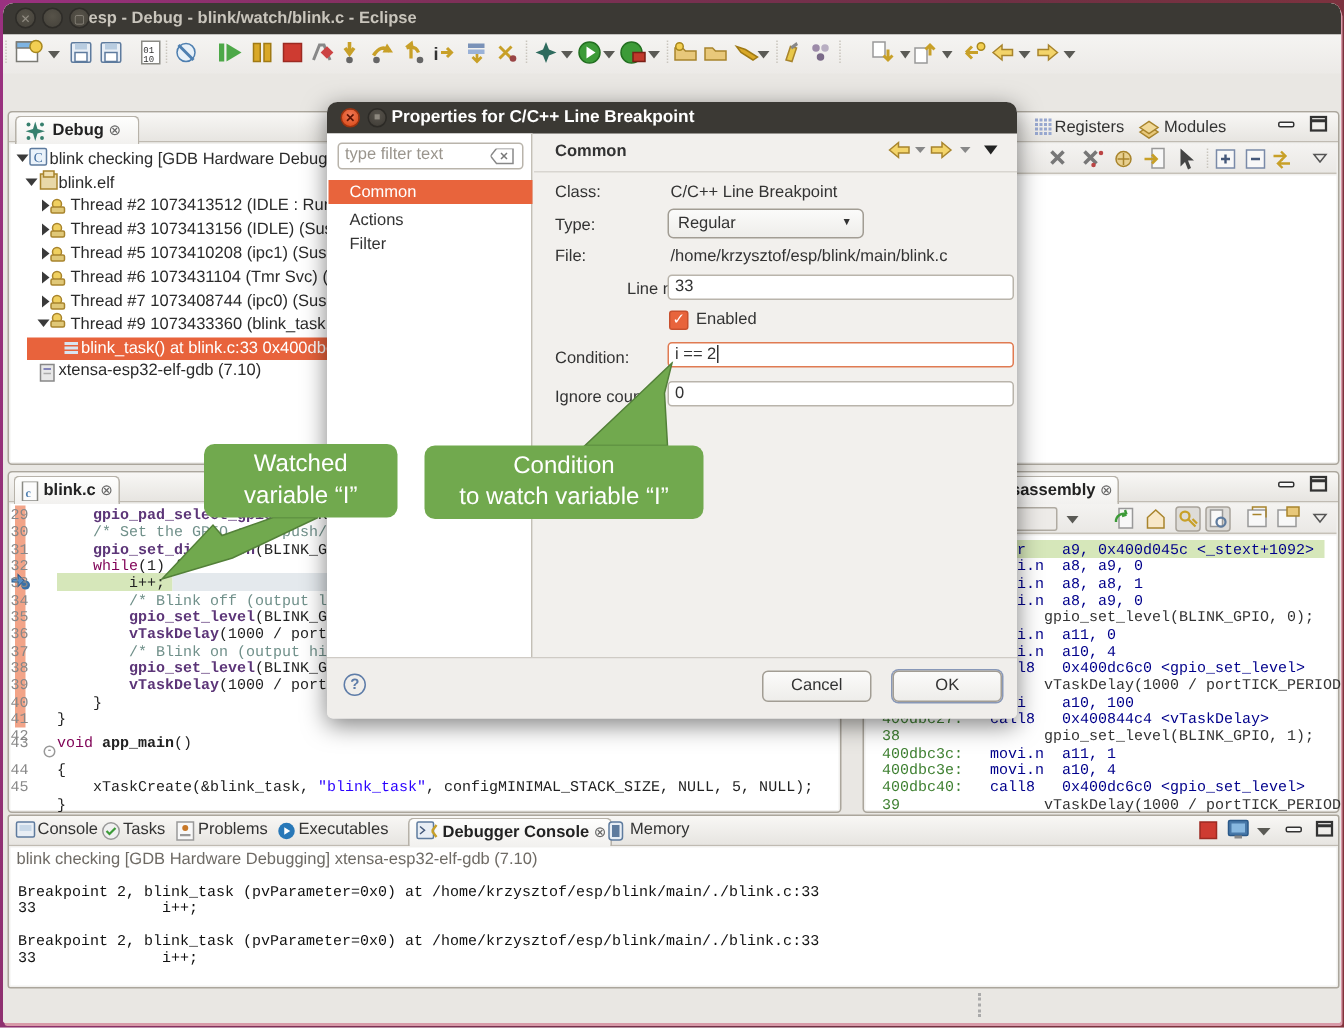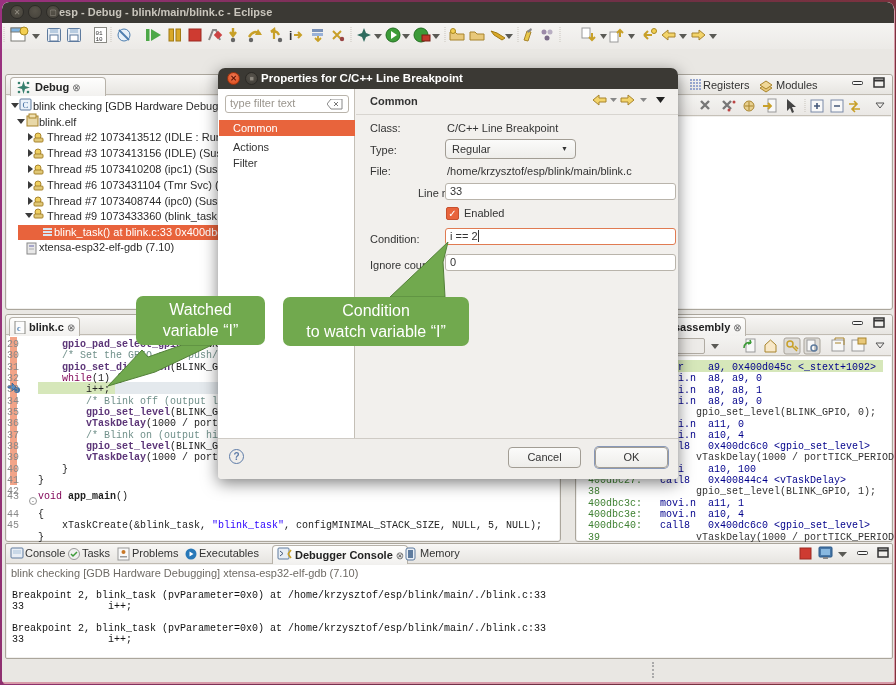--- a/index.html
+++ b/index.html
@@ -36,21 +36,21 @@
 .ins { color:#00008B; }
 .ctab { position:absolute; top:3px; font-size:11px; color:#333; white-space:nowrap; }
 </style>
 </head>
 <body>
 <div id="win">
   <div id="titlebar">
     <div class="btn" style="left:8px;">✕</div>
     <div class="btn" style="left:26px;"></div>
     <div class="btn" style="left:44px;">▢</div>
-    <div id="titletext">esp - Debug - blink/main/blink.c - Eclipse</div>
+    <div id="titletext">esp - Debug - blink/watch/blink.c - Eclipse</div>
   </div>
   <div id="toolbar">
     <svg width="896" height="26" style="position:absolute;left:0;top:0">
 
       <rect x="9" y="5" width="14" height="13" fill="#fff" stroke="#7a7a74"></rect>
         <rect x="9" y="5" width="14" height="4" fill="#7EB4E3" stroke="#7a7a74"></rect>
         <circle cx="22" cy="8" r="4" fill="#F3CF52" stroke="#A8881F"></circle>
       <path d="M30 11 l8 0 l-4 5 z" fill="#5a5a55"></path>
 
       <rect x="45.5" y="5.5" width="13" height="13" rx="1" fill="#E8EEF5" stroke="#5E7B9E"></rect>
@@ -142,21 +142,21 @@
       <path d="M660 12 l6 -5 l0 3 l7 0 l0 4 l-7 0 l0 3 z" fill="#F3D46A" stroke="#A8842C"></path>
       <path d="M677 11 l8 0 l-4 5 z" fill="#5a5a55"></path>
       <path d="M703 12 l-6 -5 l0 3 l-7 0 l0 4 l7 0 l0 3 z" fill="#F3D46A" stroke="#A8842C"></path>
       <path d="M707 11 l8 0 l-4 5 z" fill="#5a5a55"></path>
       <line x1="2" y1="4" x2="2" y2="20" stroke="#c9c5bd" stroke-dasharray="1,1"></line>
     </svg>
   </div>
 
   <div class="panel" id="debugpanel" style="left:3px; top:72px; width:556px; height:236px;">
     <div class="tabrow"></div>
-    <div class="tab" style="left:4px; width:96px; padding:3px 0 0 24px;">Debug <span style="font-weight:normal;color:#666;font-size:10px;">⊗</span>
+    <div class="tab" style="left:4px; width:83px; padding:3px 0 0 24px;">Debug <span style="font-weight:normal;color:#666;font-size:10px;">⊗</span>
       <svg class="ticon" style="left:6px;top:3px;" viewBox="0 0 13 13">
           <path d="M6.5 0 l1.5 5 l5 1.5 l-5 1.5 l-1.5 5 l-1.5 -5 l-5 -1.5 l5 -1.5 z" fill="#37806E"></path>
           <circle cx="2" cy="2" r="1.3" fill="#37806E"></circle>
           <circle cx="11" cy="2" r="1.3" fill="#37806E"></circle>
           <circle cx="2" cy="11" r="1.3" fill="#37806E"></circle>
           <circle cx="11" cy="11" r="1.3" fill="#37806E"></circle>
         </svg>
     </div>
     <div class="content" style="top:21px;" id="debugtree">
       <div class="treerow" style="left:26px; top:4px;">blink checking [GDB Hardware Debugging]</div>

